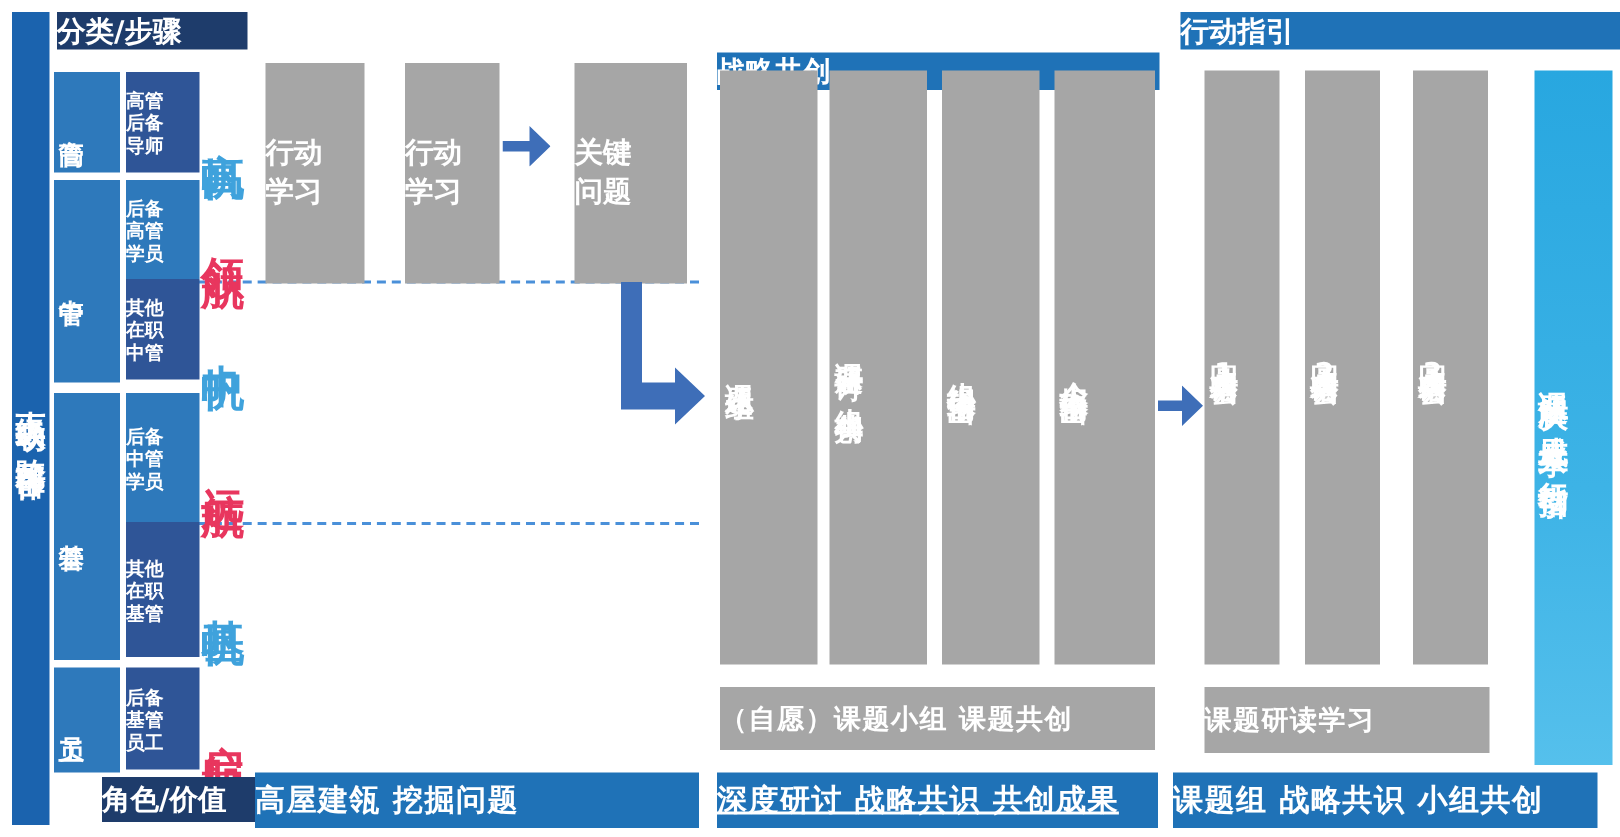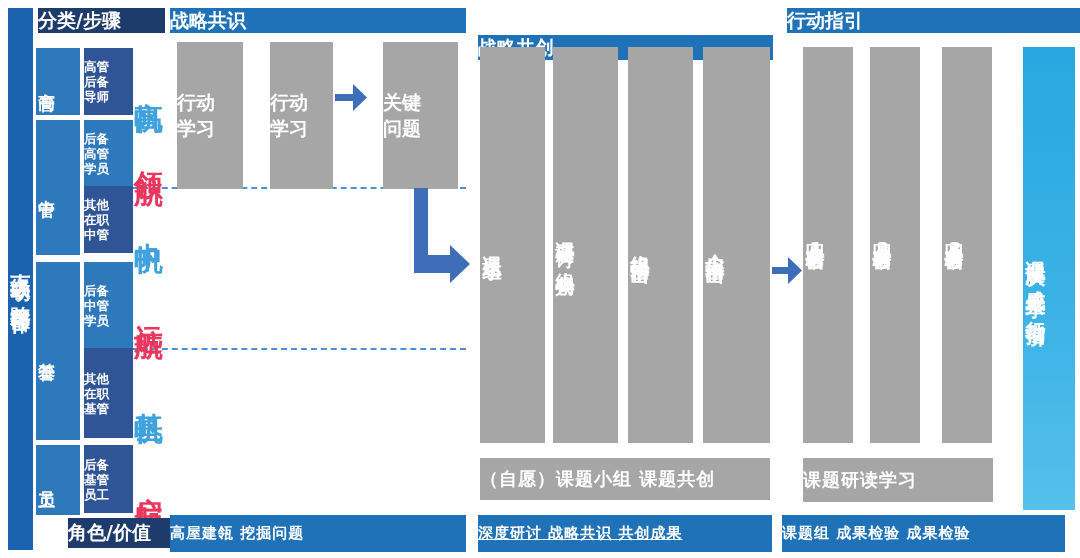--- a/index.html
+++ b/index.html
@@ -23,38 +23,35 @@
   .rail-right{background:linear-gradient(180deg,#28a7e0 0%,#3db3e6 60%,#55c0ec 100%);}
 
   .level-label{font-size:17px;letter-spacing:2px;color:#fff;font-weight:bold;}
   .group-label{font-size:12.5px;line-height:1.2;color:#fff;font-weight:bold;}
   .sail{font-size:29px;line-height:1;letter-spacing:4px;font-weight:bold;}
   .sail-blue{color:#3fa2dc;}
   .sail-red{color:#e8365e;}
   .s1text{font-size:19px;line-height:1.35;}
   .vbar-text{font-size:19px;letter-spacing:2px;}
   .note-text{font-size:18px;letter-spacing:1px;}
-  .foot-text{font-size:15px;letter-spacing:1px;}
+  .foot-text{font-size:20px;letter-spacing:1px;}
   .rail-text{font-size:20px;letter-spacing:2px;}
   .dashline{border-top:2px dashed #4a90d9;height:0;}
 </style>
 </head>
 <body>
 
 <div class="canvas">
 
   <div class="abs rail-left fc" style="left:8px;top:8px;width:25px;height:542px;">
     <span class="vtext rail-text white bold">上下级联动　跨部司合作</span>
   </div>
 
   <div class="abs hdr-navy fc" style="left:38px;top:8px;width:127px;height:25px;">
     <span>分类/步骤</span>
-  </div>
-  <div class="abs hdr-blue fc" style="left:170px;top:8px;width:296px;height:25px;">
-    <span>战略共识</span>
   </div>
   <div class="abs hdr-blue fc" style="left:478px;top:8px;width:295px;height:25px;margin-top:27px;">
     <span>战略共创</span>
   </div>
   <div class="abs hdr-blue fc" style="left:787px;top:8px;width:293px;height:25px;">
     <span>行动指引</span>
   </div>
 
   <div class="abs dashline" style="left:132px;top:187px;width:334px;"></div>
   <div class="abs dashline" style="left:132px;top:348px;width:334px;"></div>
@@ -185,16 +182,16 @@
   <div class="abs hdr-navy fc" style="left:36px;top:518px;width:127px;height:30px;margin-left:32px;">
     <span>角色/价值</span>
   </div>
   <div class="abs hdr-blue fc" style="left:170px;top:515px;width:296px;height:37px;">
     <span class="foot-text">高屋建瓴 挖掘问题</span>
   </div>
   <div class="abs hdr-blue fc" style="left:478px;top:515px;width:294px;height:37px;text-decoration:underline;">
     <span class="foot-text">深度研讨 战略共识 共创成果</span>
   </div>
   <div class="abs hdr-blue fc" style="left:782px;top:515px;width:283px;height:37px;">
-    <span class="foot-text">课题组 成果检验 成果检验</span>
+    <span class="foot-text">课题组 战略共识 小组共创</span>
   </div>
 
 </div>
 
 </body></html>

